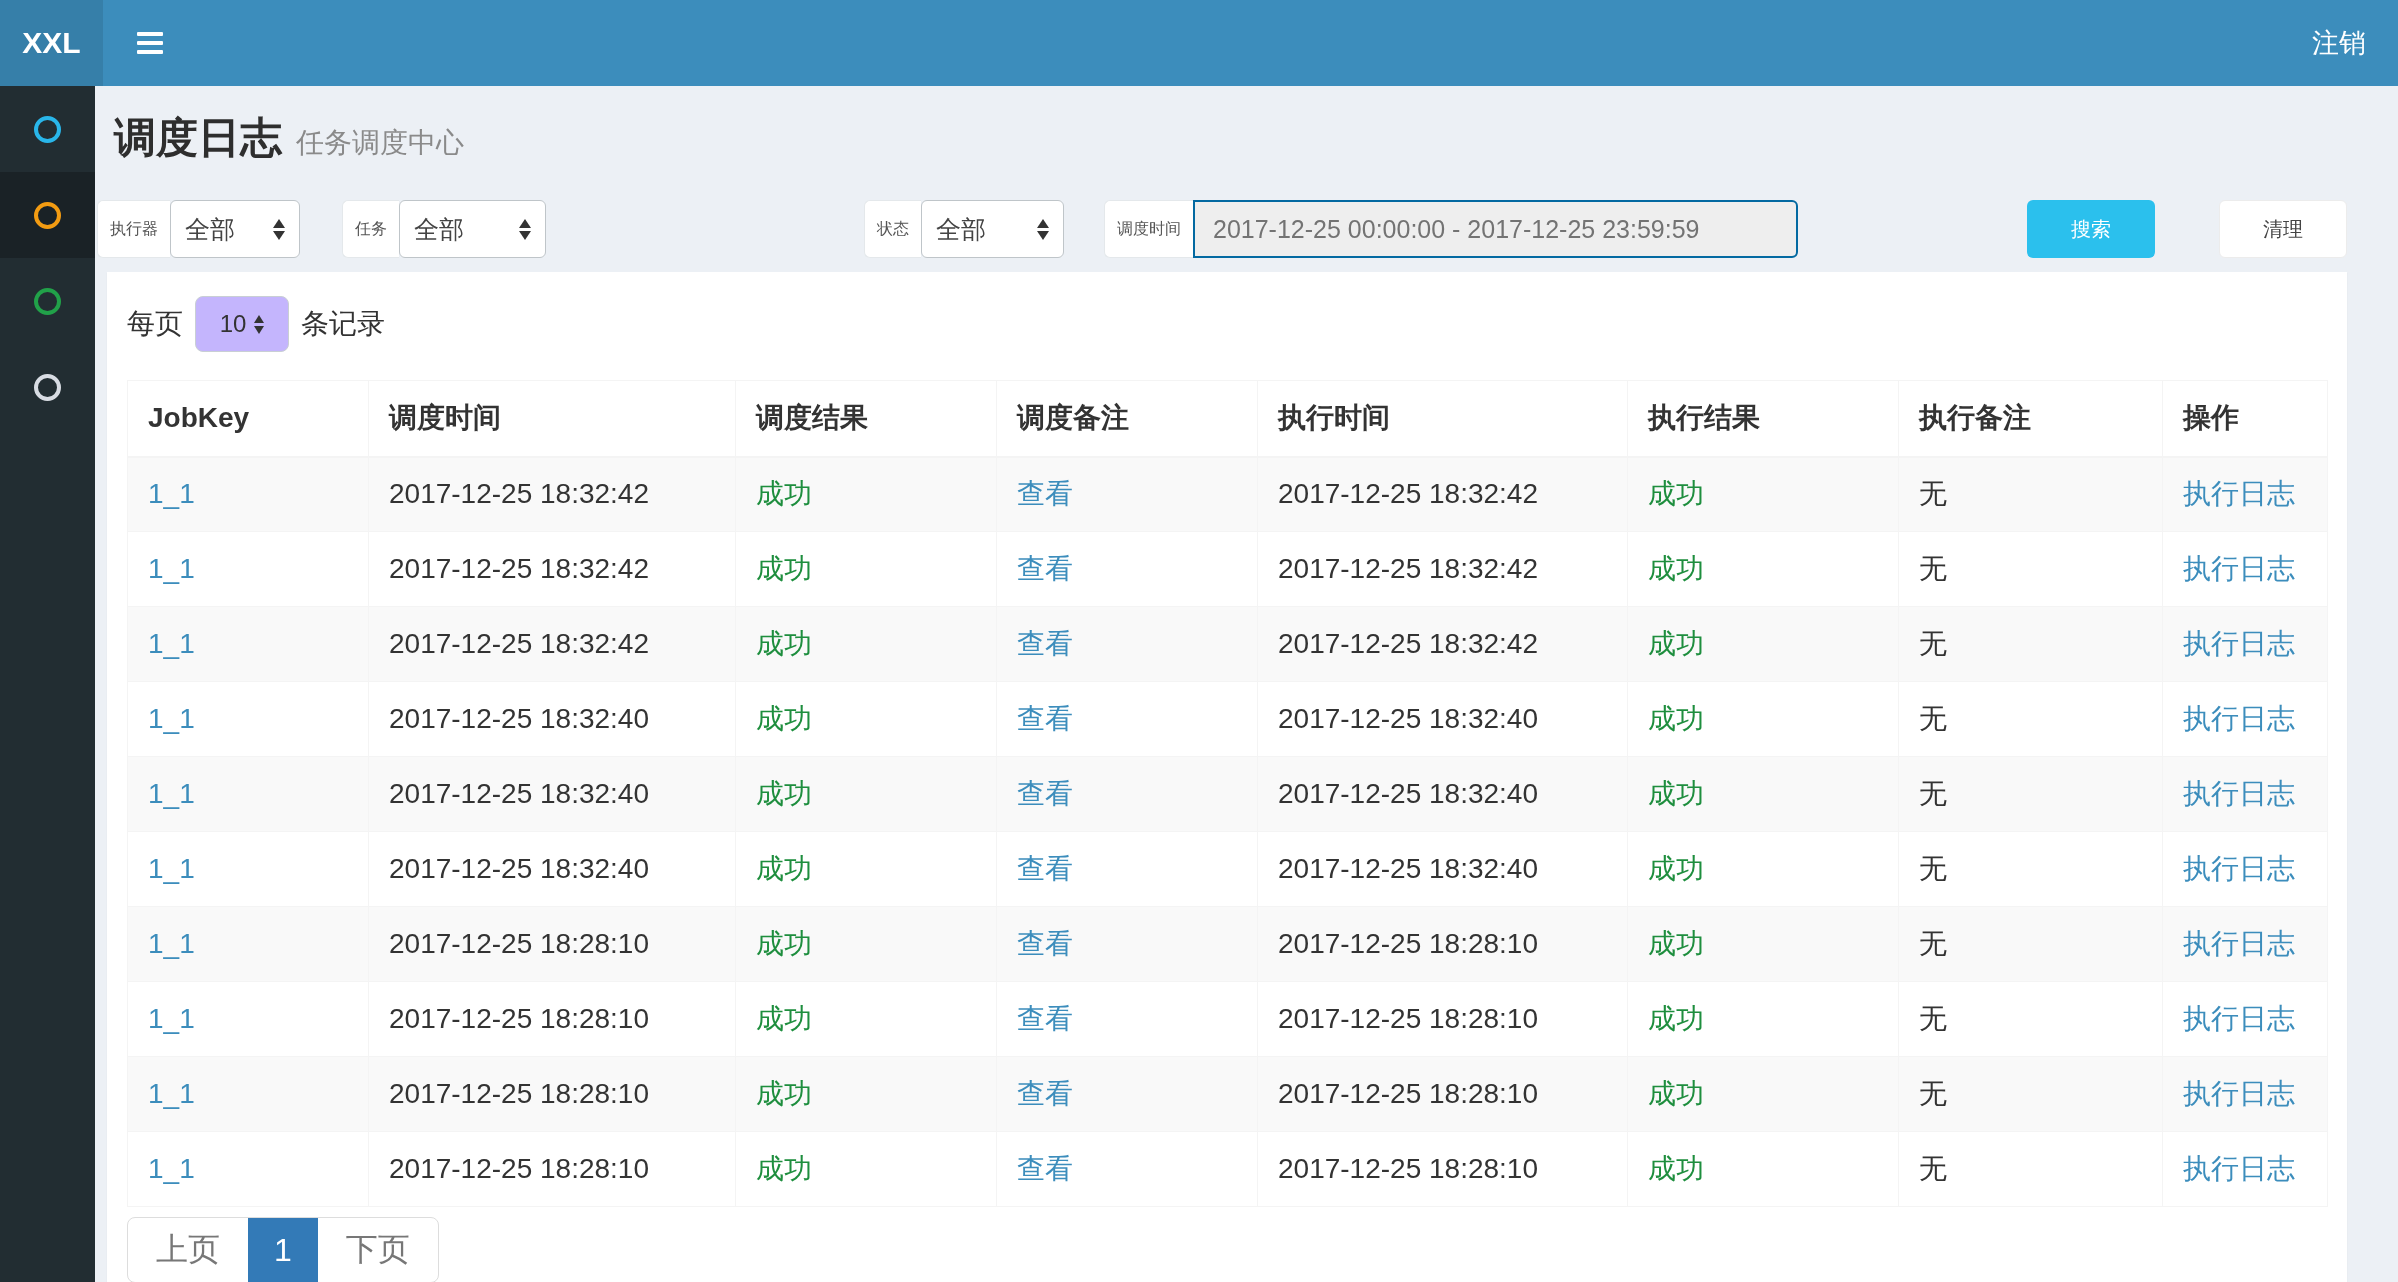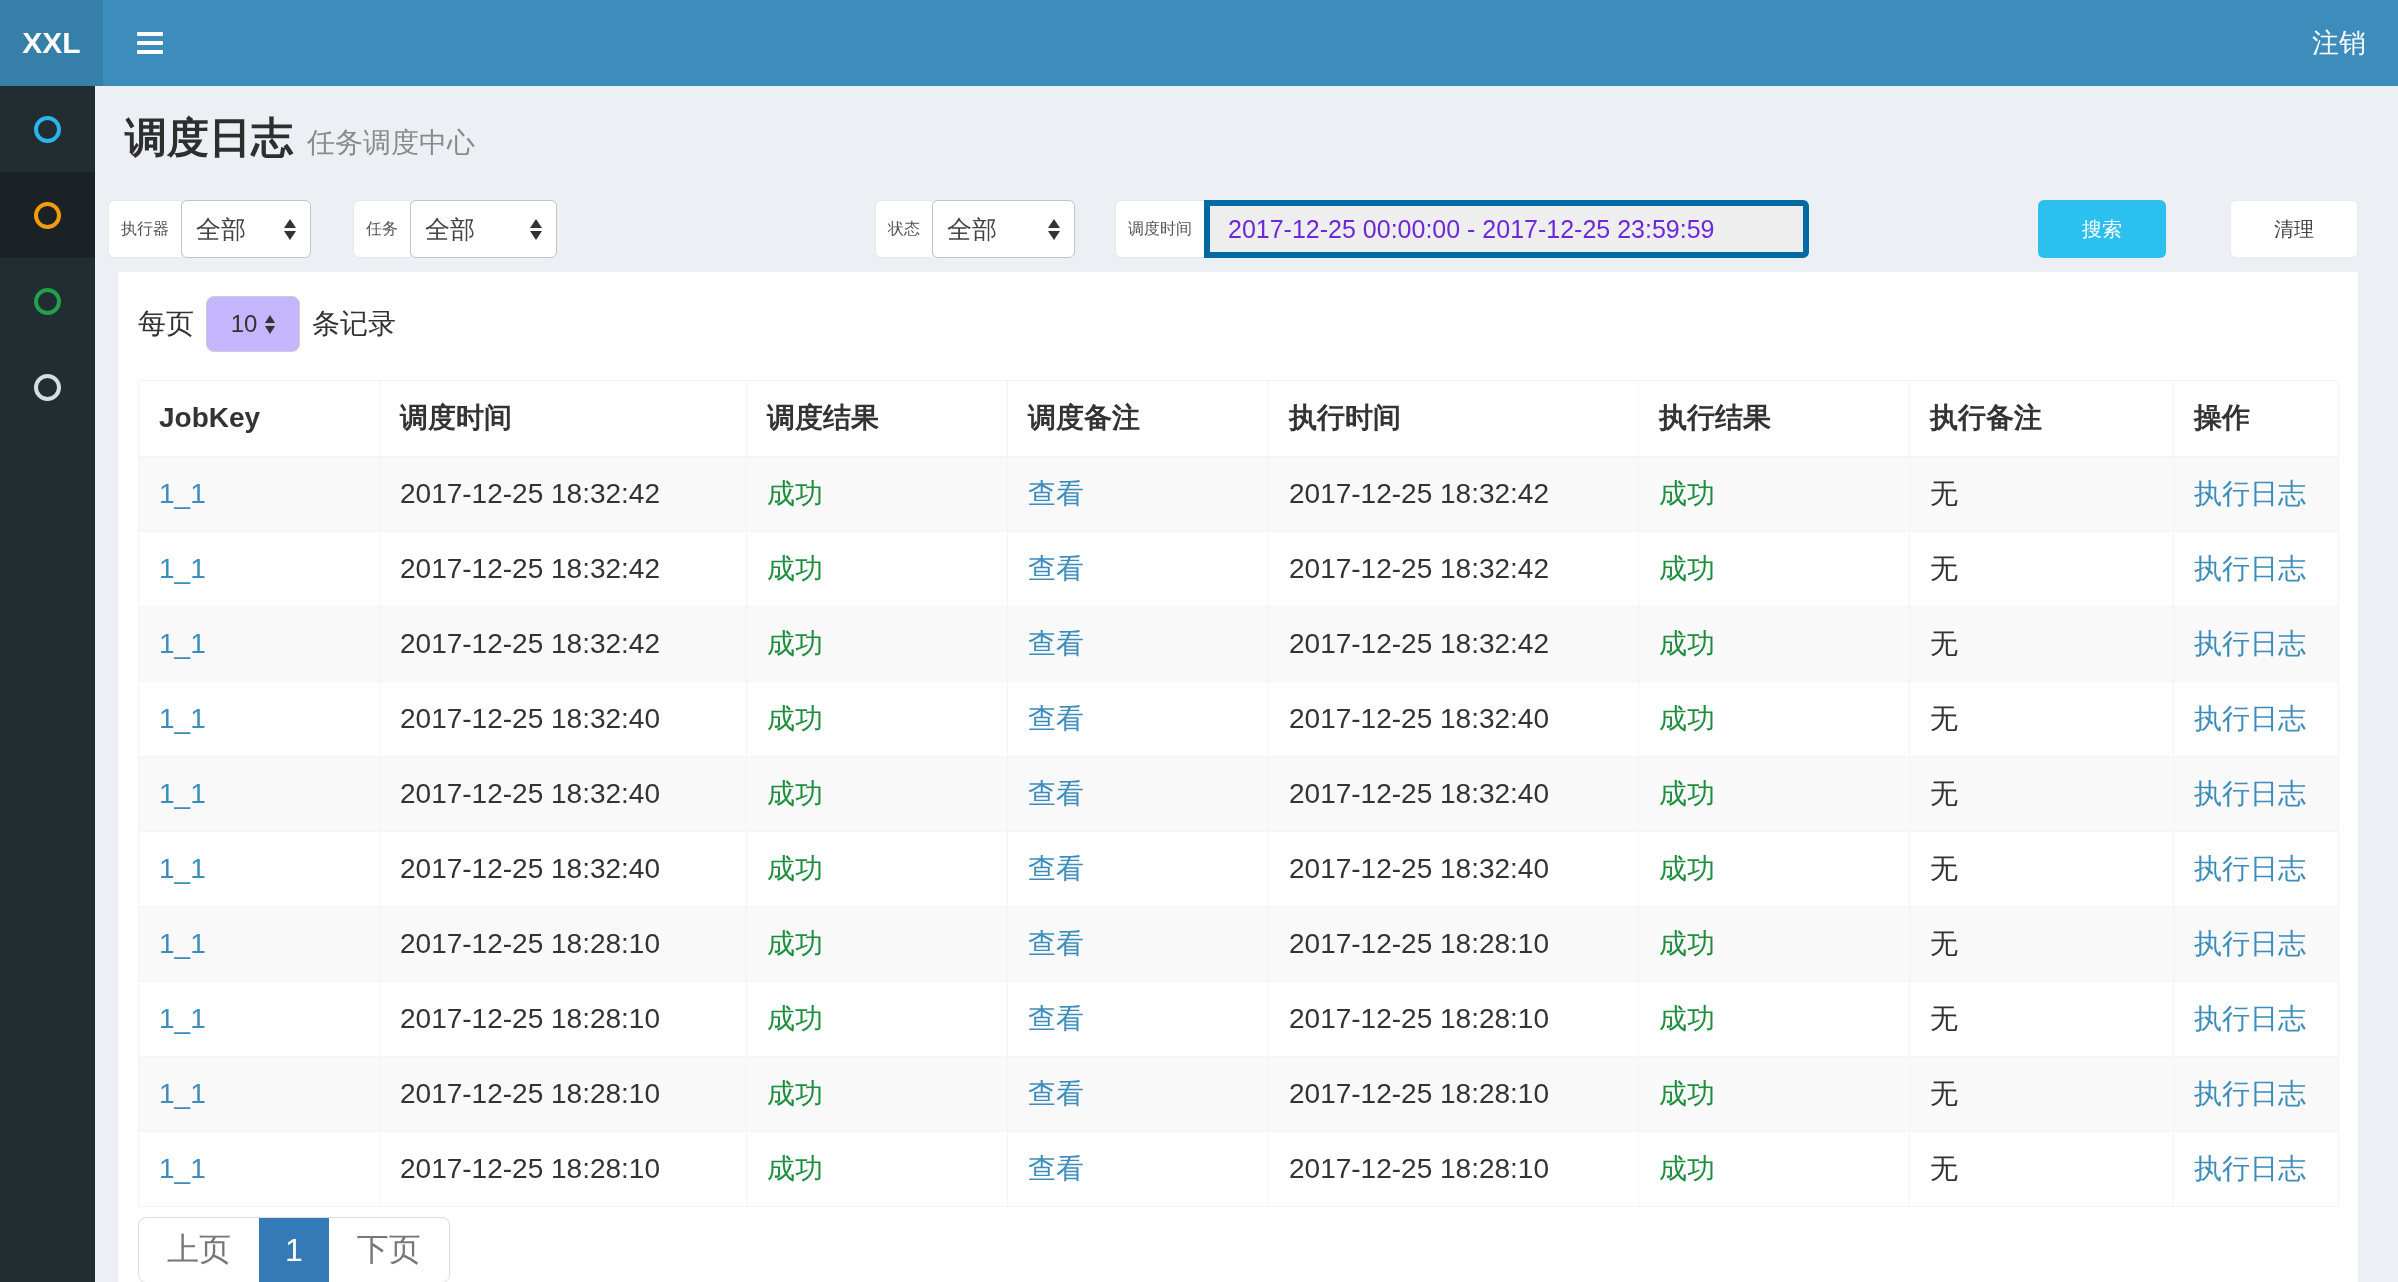--- a/index.html
+++ b/index.html
@@ -17,37 +17,37 @@
   .hamburger { margin-left:28px; display:flex; flex-direction:column; gap:5px; cursor:pointer; padding:6px; }
   .hamburger i { display:block; width:26px; height:4px; background:#fff; border-radius:1px; }
   .nav-spacer { flex:1; }
   .logout { color:#fff; font-size:27px; margin-right:32px; cursor:pointer; }
   
   .sidebar { position:absolute; top:86px; left:0; width:95px; height:1196px; background:var(--sidebar-bg,#222d32); }
   .side-item { height:86px; display:flex; align-items:center; justify-content:center; cursor:pointer; }
   .side-item.active { background:var(--sidebar-active-bg,#1a2226); }
   .ring { width:27px; height:27px; border-radius:50%; border:4px solid #fff; }
   
-  .content { position:absolute; top:86px; left:95px; width:2303px; height:1196px; }
+  .content { position:absolute; top:86px; left:84px; width:2303px; height:1196px; }
   .content-header { padding:26px 40px 0 30px; display:flex; align-items:baseline; }
   .page-title { font-size:42px; font-weight:700; color:#2e2e2e; line-height:52px; }
   .page-subtitle { font-size:28px; color:#8a8a8a; margin-left:14px; font-weight:400; }
   
   .filter-bar { display:flex; align-items:center; margin:36px 40px 0 13px; height:58px; }
   .igroup { display:flex; height:58px; }
   .addon { background:#fff; border:1px solid #e4e8eb; border-right:none; border-radius:6px 0 0 6px;
            font-size:16px; color:#555; display:flex; align-items:center; padding:0 12px; white-space:nowrap; }
   .fselect { background:#fff; border:1px solid #bfc5c9; border-radius:6px; width:140px;
              display:flex; align-items:center; justify-content:space-between; padding:0 14px; cursor:pointer; }
   .fselect .val { font-size:25px; color:#444; }
   .arrows { display:flex; flex-direction:column; align-items:center; gap:3px; }
   .arrows .up { width:0; height:0; border-left:6px solid transparent; border-right:6px solid transparent; border-bottom:9px solid #333; }
   .arrows .dn { width:0; height:0; border-left:6px solid transparent; border-right:6px solid transparent; border-top:9px solid #333; }
-  .dateinput { width:605px; background:var(--readonly-input-bg,#eee); border:6px solid #0369a1;
-               border-radius:0 6px 6px 0; font-size:25px; color:#6d28d9; display:flex; align-items:center;
+  .dateinput { width:605px; background:var(--readonly-input-bg,#eee); border:2px solid #0369a1;
+               border-radius:0 6px 6px 0; font-size:25px; color:#737373; display:flex; align-items:center;
                padding:0 18px; white-space:nowrap; cursor:pointer; }
   .gap1 { width:42px; } .gap2 { width:318px; } .gap3 { width:40px; } .gap4 { flex:1; } .gap5 { width:64px; }
   .btn { height:58px; width:128px; border:none; border-radius:6px; font-size:20px; cursor:pointer;
          font-family:inherit; }
   .btn-search { background:var(--search-btn-bg,#2bc0ed); color:#fff; }
   .btn-clear { background:#fff; color:#444; border:1px solid #ececec; }
   
   .box { background:#fff; margin:14px 40px 0 23px; padding:20px; box-shadow:0 1px 1px rgba(0,0,0,0.08); min-height:996px; }
   .pagesize-row { display:flex; align-items:center; font-size:28px; color:#333; margin-top:4px; }
   .pselect { width:94px; height:56px; border:1px solid #c9cfd4; border-radius:8px; background:#c4b5fd;

